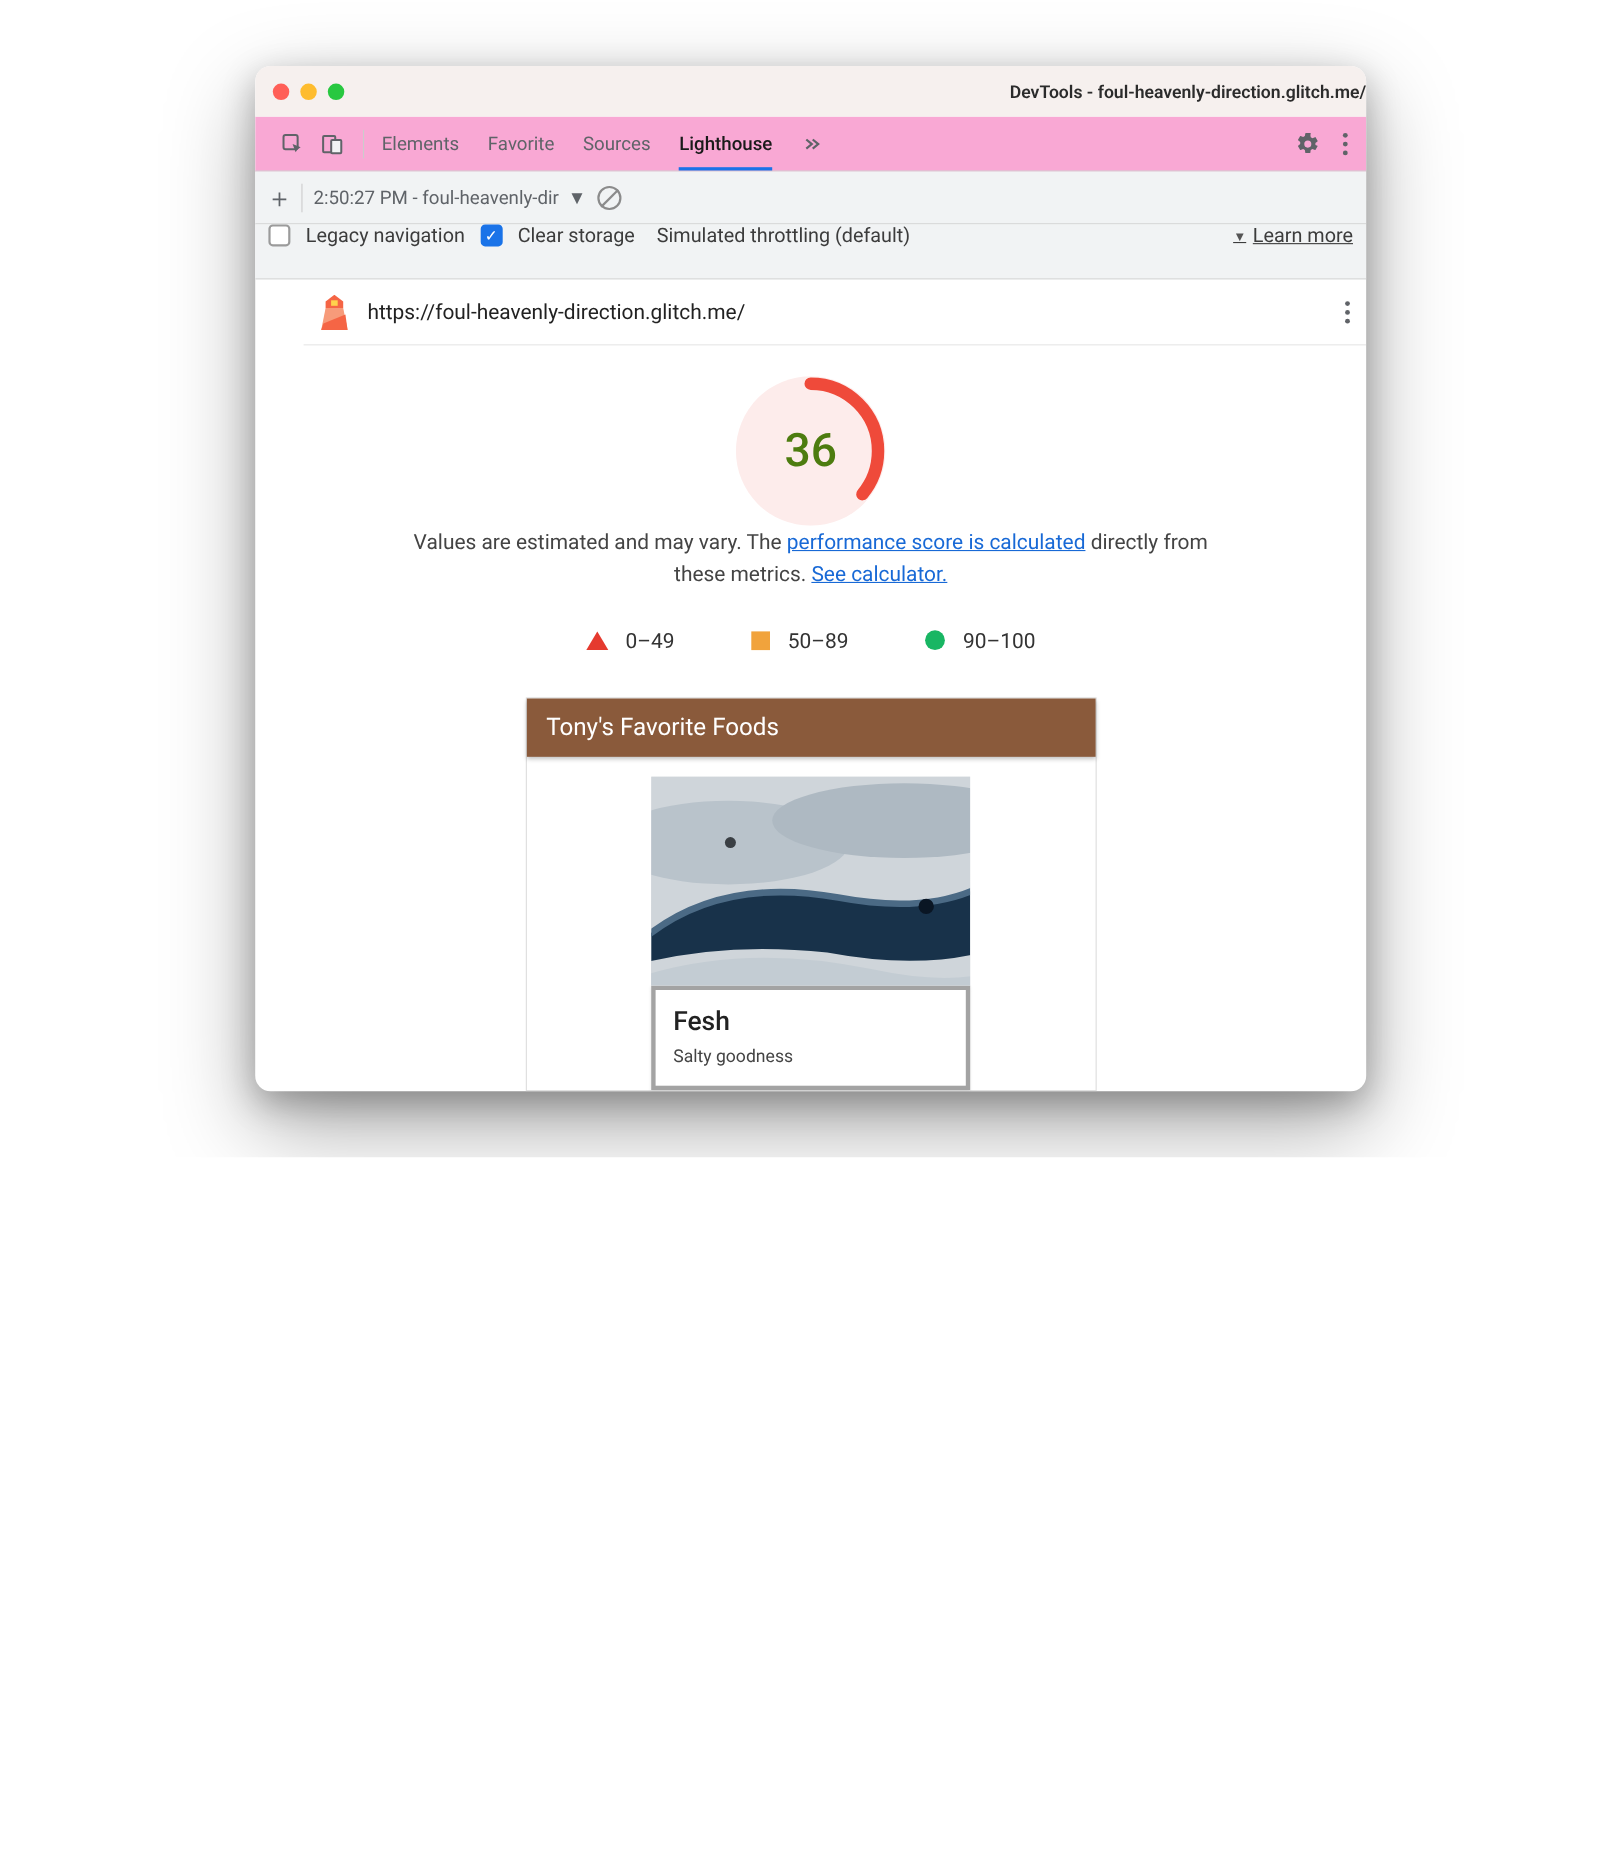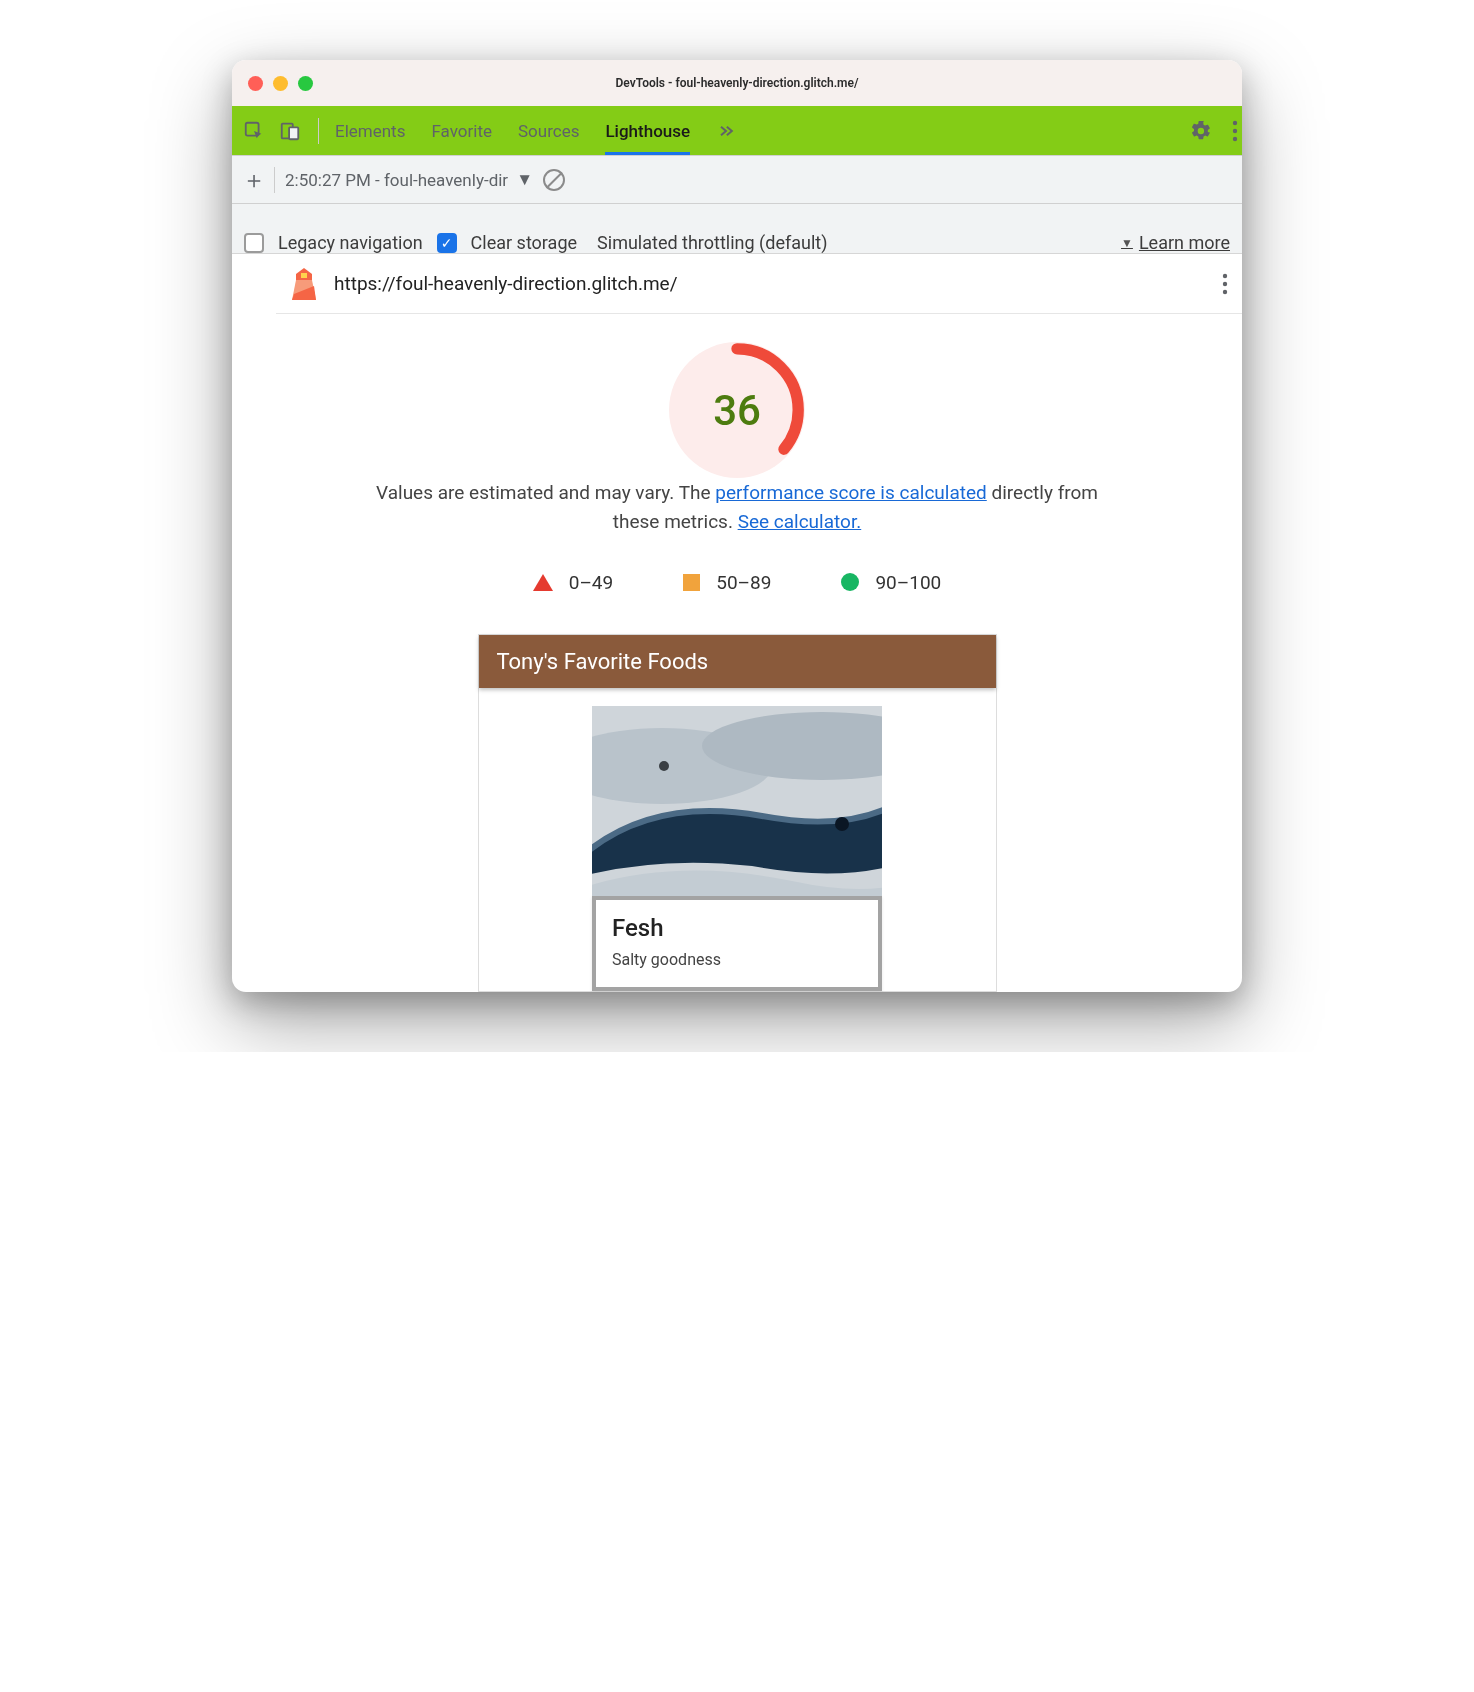--- a/index.html
+++ b/index.html
@@ -29,32 +29,32 @@
     align-items: center;
     padding: 0 16px;
     position: relative;
   }
   .traffic-lights { display: flex; gap: 10px; z-index: 2; }
   .tl { width: 15px; height: 15px; border-radius: 50%; }
   .tl.red { background: #ff5f57; }
   .tl.yellow { background: #febc2e; }
   .tl.green { background: #28c840; }
   .titlebar .title {
-    position: absolute; left: 0; right: 0; text-align: center;
-    font-size: 12px; font-weight: 600; color: #2b2b2b;
+    position: absolute; left: 0; right: 0; text-align: right;
+    font-size: 16px; font-weight: 600; color: #2b2b2b;
   }
 
   
   .tabstrip {
     height: 50px;
-    background: #84cc16;
+    background: #f9a8d4;
     border-bottom: 1px solid #d0d0d0;
     display: flex;
     align-items: center;
-    padding: 0 4px;
+    padding: 0 16px;
   }
   .tabstrip .tool-icon {
     width: 28px; height: 28px; display:flex; align-items:center; justify-content:center;
     color: #606368; margin: 0 4px;
   }
   .tabstrip .divider { width:1px; height: 26px; background:#ccc; margin: 0 10px; }
   .tabs { display:flex; align-items:stretch; height:100%; gap: 26px; margin-left: 6px; }
   .tab {
     display:flex; align-items:center; font-size:17px; color:#5f6368;
     border-bottom: 3px solid transparent; padding-top:3px;
@@ -84,21 +84,21 @@
   .subbar .block-icon::after {
     content:""; position:absolute; width:2px; height:22px; background:#8b8b8b;
     left:50%; top:-1px; transform: rotate(45deg) translateX(-50%); transform-origin:center;
   }
 
   
   .optbar {
     height: 50px;
     background: #f1f3f4;
     border-bottom: 1px solid #d6d6d6;
-    display:flex; align-items:flex-end; padding: 0 12px; gap: 14px;
+    display:flex; align-items:flex-start; padding: 0 12px; gap: 14px;
     font-size:18px; color:#3c3c3c;
   }
   .chk {
     width:20px; height:20px; border:2px solid #9b9b9b; border-radius:4px; background:#fff;
     display:inline-flex; align-items:center; justify-content:center;
   }
   .chk.checked { background:#1a73e8; border-color:#1a73e8; color:#fff; font-size:14px; }
   .optbar .learn { text-decoration: underline; margin-left:auto; display:flex; align-items:center; gap:6px; color:#3c3c3c; }
   .optbar .tri { font-size:12px; color:#555; }
 

